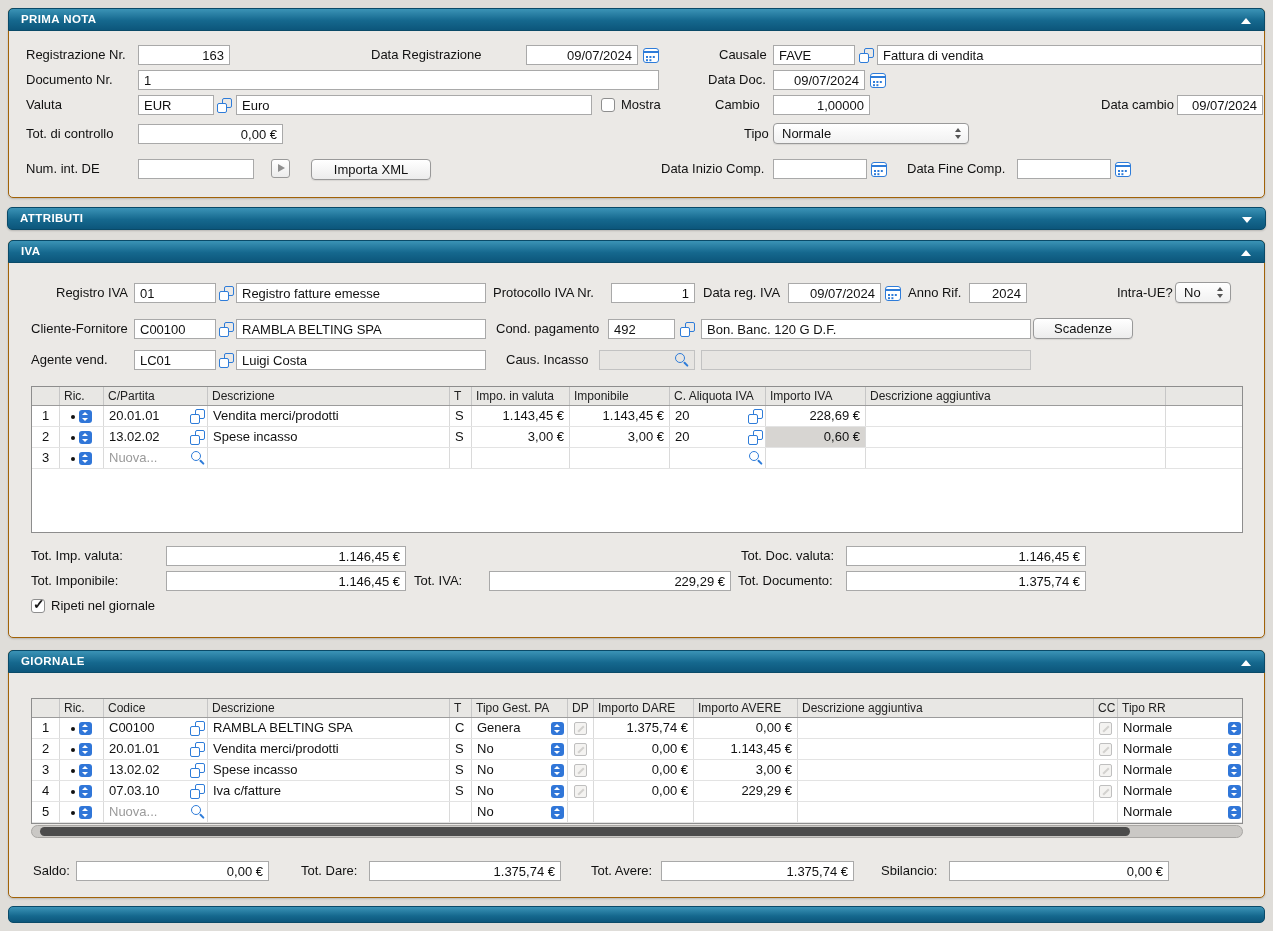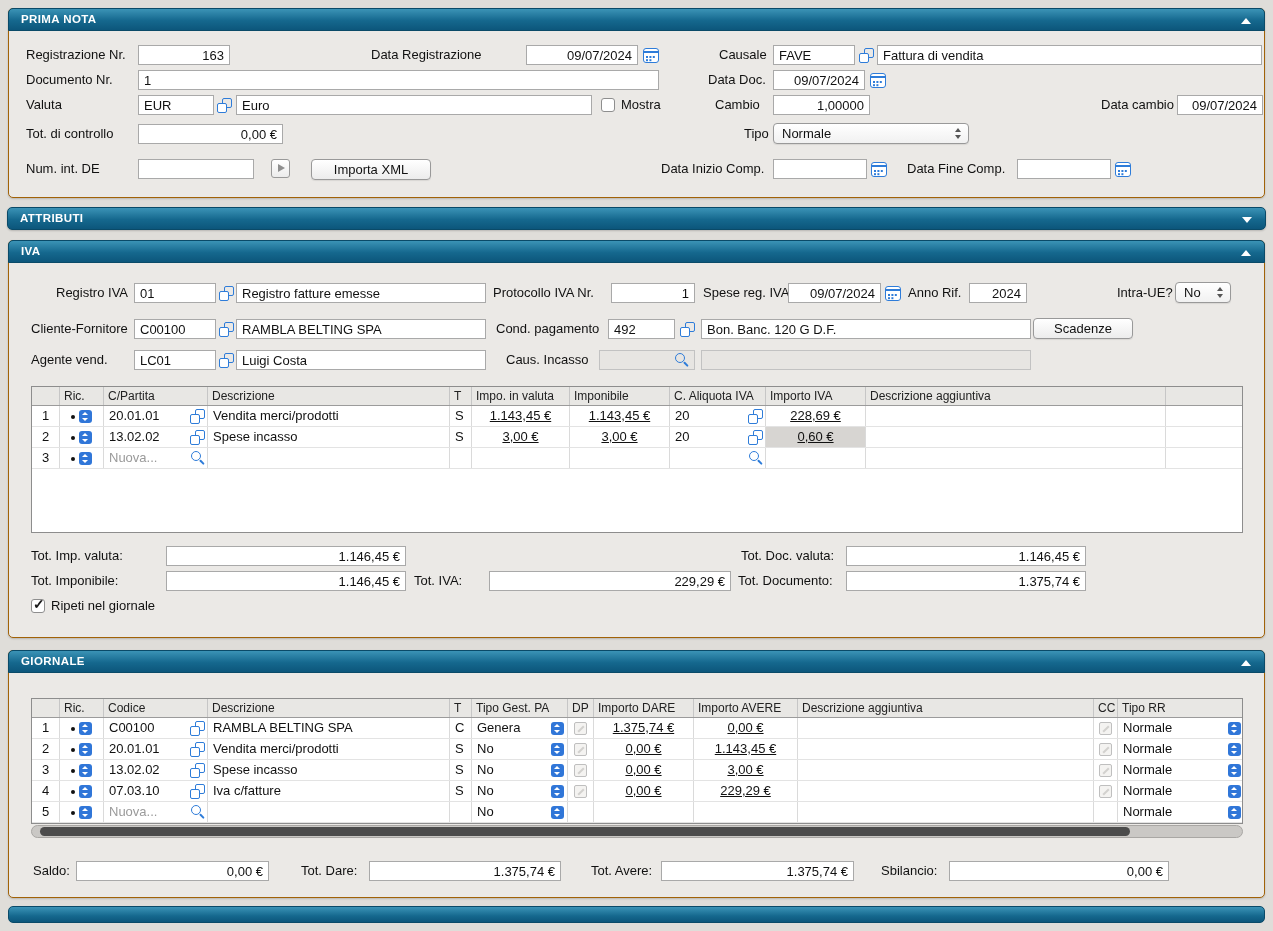--- a/index.html
+++ b/index.html
@@ -40,21 +40,21 @@
   .dpbox::after{content:"";position:absolute;left:2px;top:5px;width:8px;height:2px;background:#d2d1ce;transform:rotate(-45deg);}
   .play{position:absolute;width:19px;height:19px;background:linear-gradient(#fff,#ececec);border:1px solid #999;border-radius:3px;}
   .play::after{content:"";position:absolute;left:6px;top:4px;border-top:4.5px solid transparent;border-bottom:4.5px solid transparent;border-left:7px solid #8f8f8f;}
   .abs{position:absolute !important;}
   
   .lst{position:absolute;background:#fff;border:1px solid #8d8d8d;overflow:hidden;}
   .lhead{display:flex;height:19px;background:#e8e7e4;border-bottom:1px solid #9b9b9b;font-size:12px;color:#222;}
   .hc{flex:none;border-right:1px solid #c6c6c6;padding:0 4px;line-height:18px;white-space:nowrap;overflow:hidden;}
   .lrow{display:flex;height:21px;border-bottom:1px solid #e3e3e3;font-size:13px;background:#fff;}
   .dc{flex:none;border-right:1px solid #dadada;padding:0 5px;line-height:20px;white-space:nowrap;overflow:hidden;position:relative;}
-  .dc.r{text-align:center;text-decoration:underline;}
+  .dc.r{text-align:right;}
   .dc.c{text-align:center;padding:0 2px;}
   .dc.sel{background:#d7d5d2;}
   .ph{color:#9a9a9a;}
   .sbar{position:absolute;height:13px;background:#cac8c5;border:1px solid #a9a7a4;border-radius:7px;}
   .sthumb{position:absolute;top:1px;height:9px;background:#4c4c4c;border-radius:5px;}
   .footbar{position:absolute;left:8px;width:1257px;height:17px;background:linear-gradient(#3b93b6,#15688e 60%,#0c567b);border:1px solid #0a4a68;border-radius:5px;}
 </style>
 </head>
 <body>
 
@@ -120,21 +120,21 @@
     <span>IVA</span>
     <span class="chev up"></span>
   </div>
 
   <div class="lbl" style="left:47px;top:42px;">Registro IVA</div>
   <div class="fld" style="left:125px;top:42px;width:82px;">01</div>
   <span class="lnk abs" style="left:210px;top:45px;"></span>
   <div class="fld" style="left:227px;top:42px;width:250px;">Registro fatture emesse</div>
   <div class="lbl" style="left:484px;top:42px;">Protocollo IVA Nr.</div>
   <div class="fld num" style="left:602px;top:42px;width:84px;">1</div>
-  <div class="lbl" style="left:694px;top:42px;">Spese reg. IVA</div>
+  <div class="lbl" style="left:694px;top:42px;">Data reg. IVA</div>
   <div class="fld num" style="left:779px;top:42px;width:93px;">09/07/2024</div>
   <span class="cal abs" style="left:876px;top:45px;"></span>
   <div class="lbl" style="left:899px;top:42px;">Anno Rif.</div>
   <div class="fld num" style="left:960px;top:42px;width:58px;">2024</div>
   <div class="lbl" style="left:1108px;top:42px;">Intra-UE?</div>
   <div class="dd" style="left:1166px;top:41px;width:56px;"><span>No</span></div>
 
   <div class="lbl" style="left:22px;top:78px;">Cliente-Fornitore</div>
   <div class="fld" style="left:125px;top:78px;width:82px;">C00100</div>
   <span class="lnk abs" style="left:210px;top:81px;"></span>

